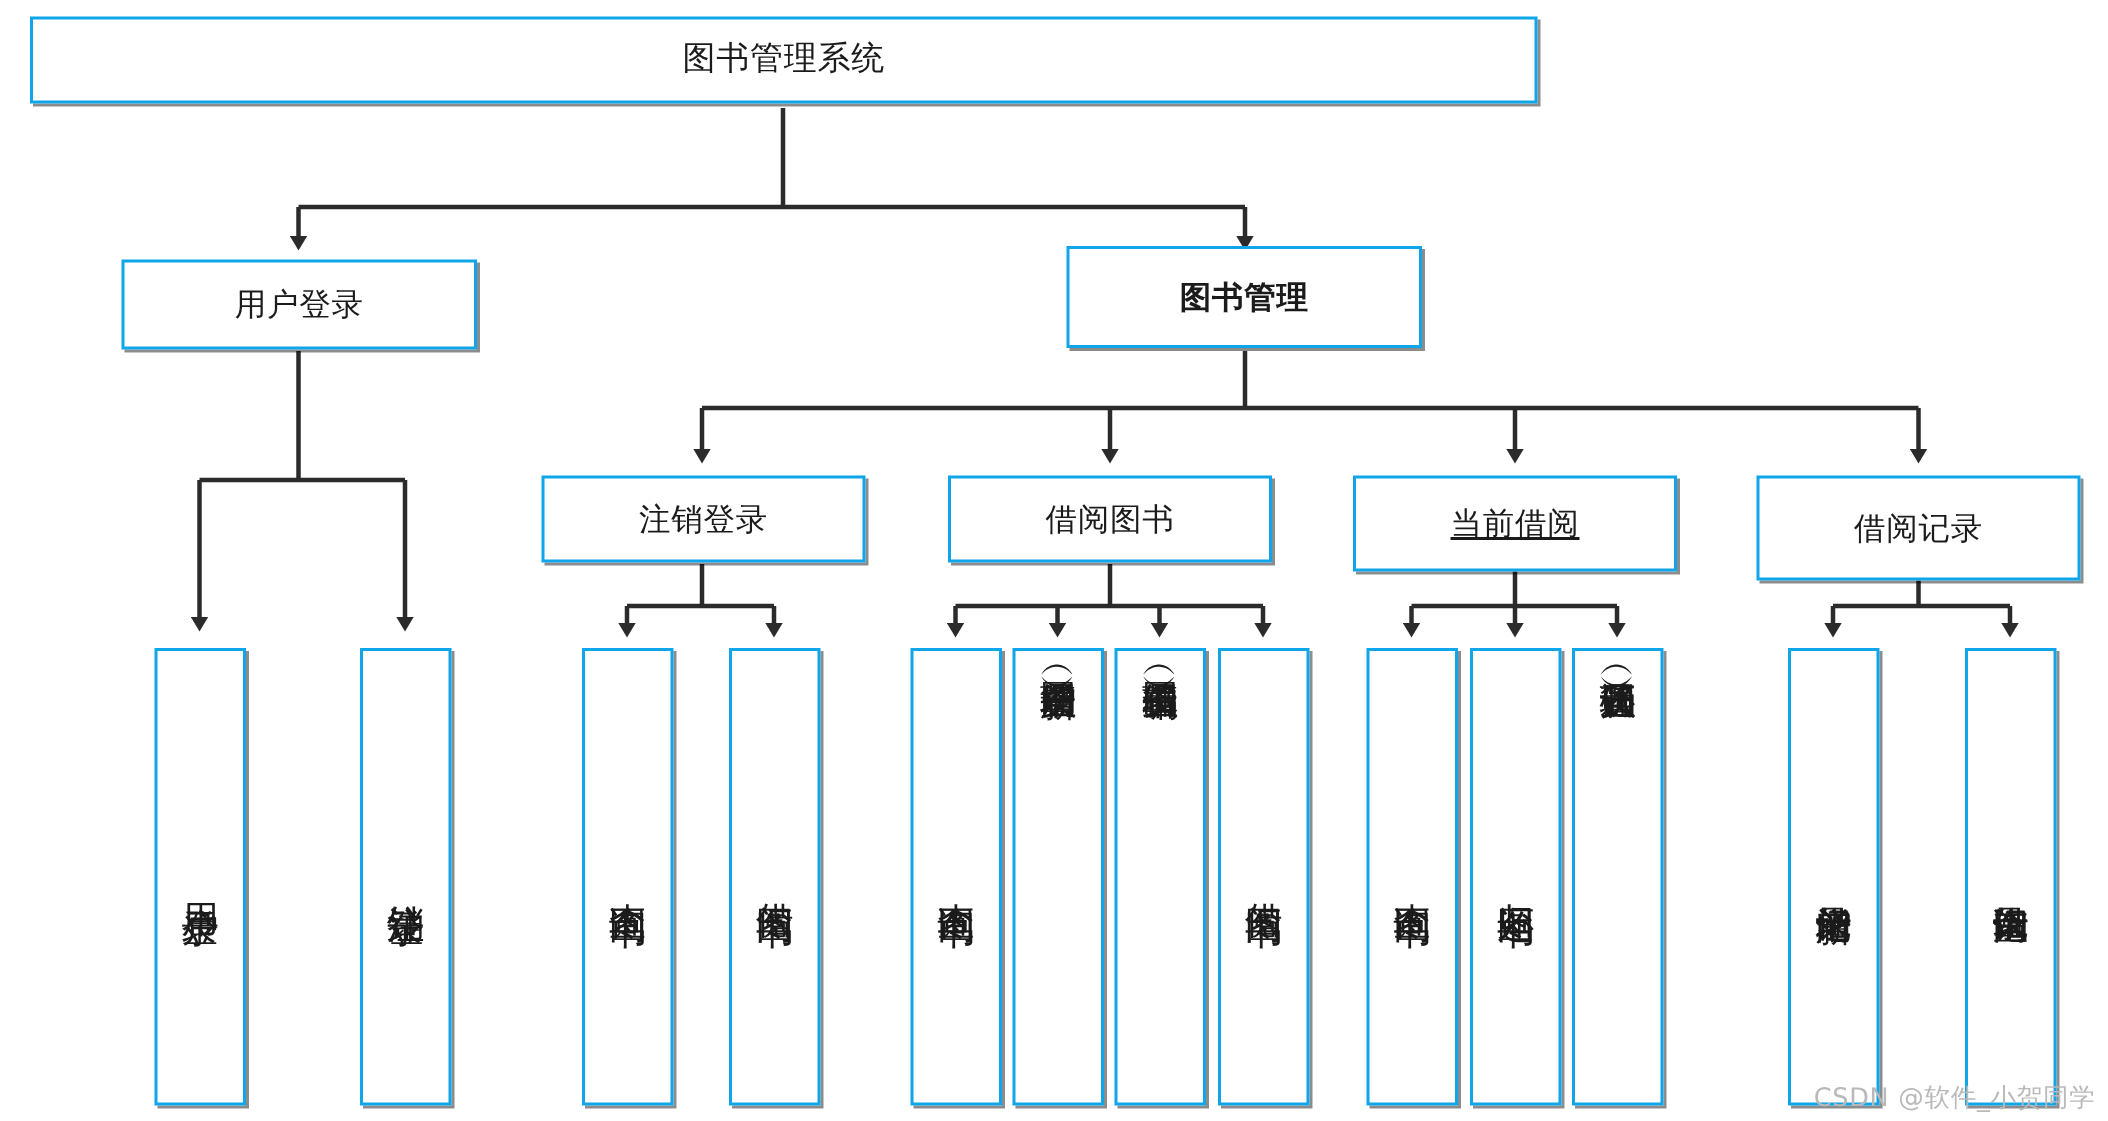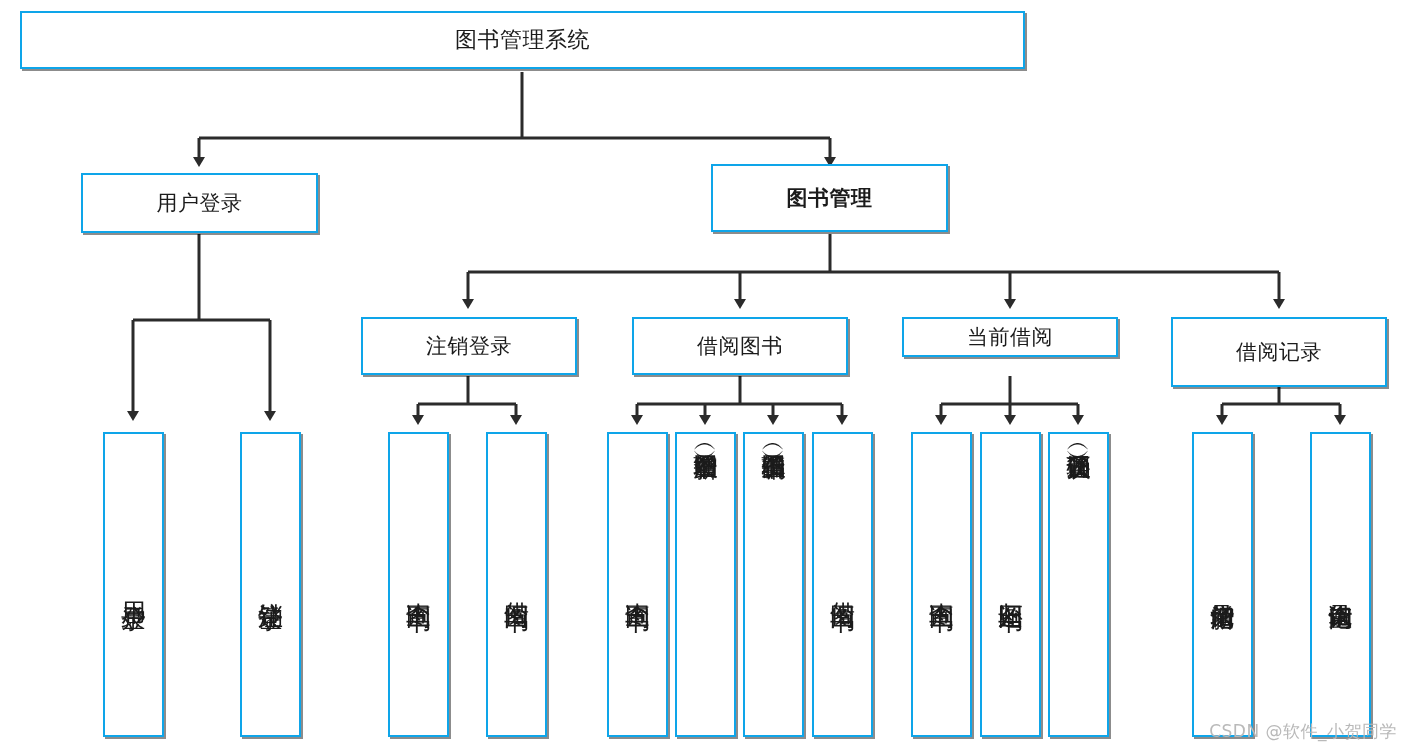--- a/index.html
+++ b/index.html
@@ -143,21 +143,21 @@
   <div class="node h" style="left:711px; top:164px; width:237px; height:68px;font-weight:bold;">
     <span class="lbl">图书管理</span>
   </div>
 
   <div class="node h" style="left:361px; top:317px; width:216px; height:58px;">
     <span class="lbl">注销登录</span>
   </div>
   <div class="node h" style="left:632px; top:317px; width:216px; height:58px;">
     <span class="lbl">借阅图书</span>
   </div>
-  <div class="node h" style="left:902px; top:317px; width:216px; height:40px;">
+  <div class="node h" style="left:902px; top:317px; width:216px; height:64px;text-decoration:underline;">
     <span class="lbl">当前借阅</span>
   </div>
   <div class="node h" style="left:1171px; top:317px; width:216px; height:70px;">
     <span class="lbl">借阅记录</span>
   </div>
 
   <div class="node v" style="left:103px; top:432px; width:61px; height:305px; align-items:center;">
     <span class="lbl">用户登录</span>
   </div>
   <div class="node v" style="left:240px; top:432px; width:61px; height:305px; align-items:center;">

